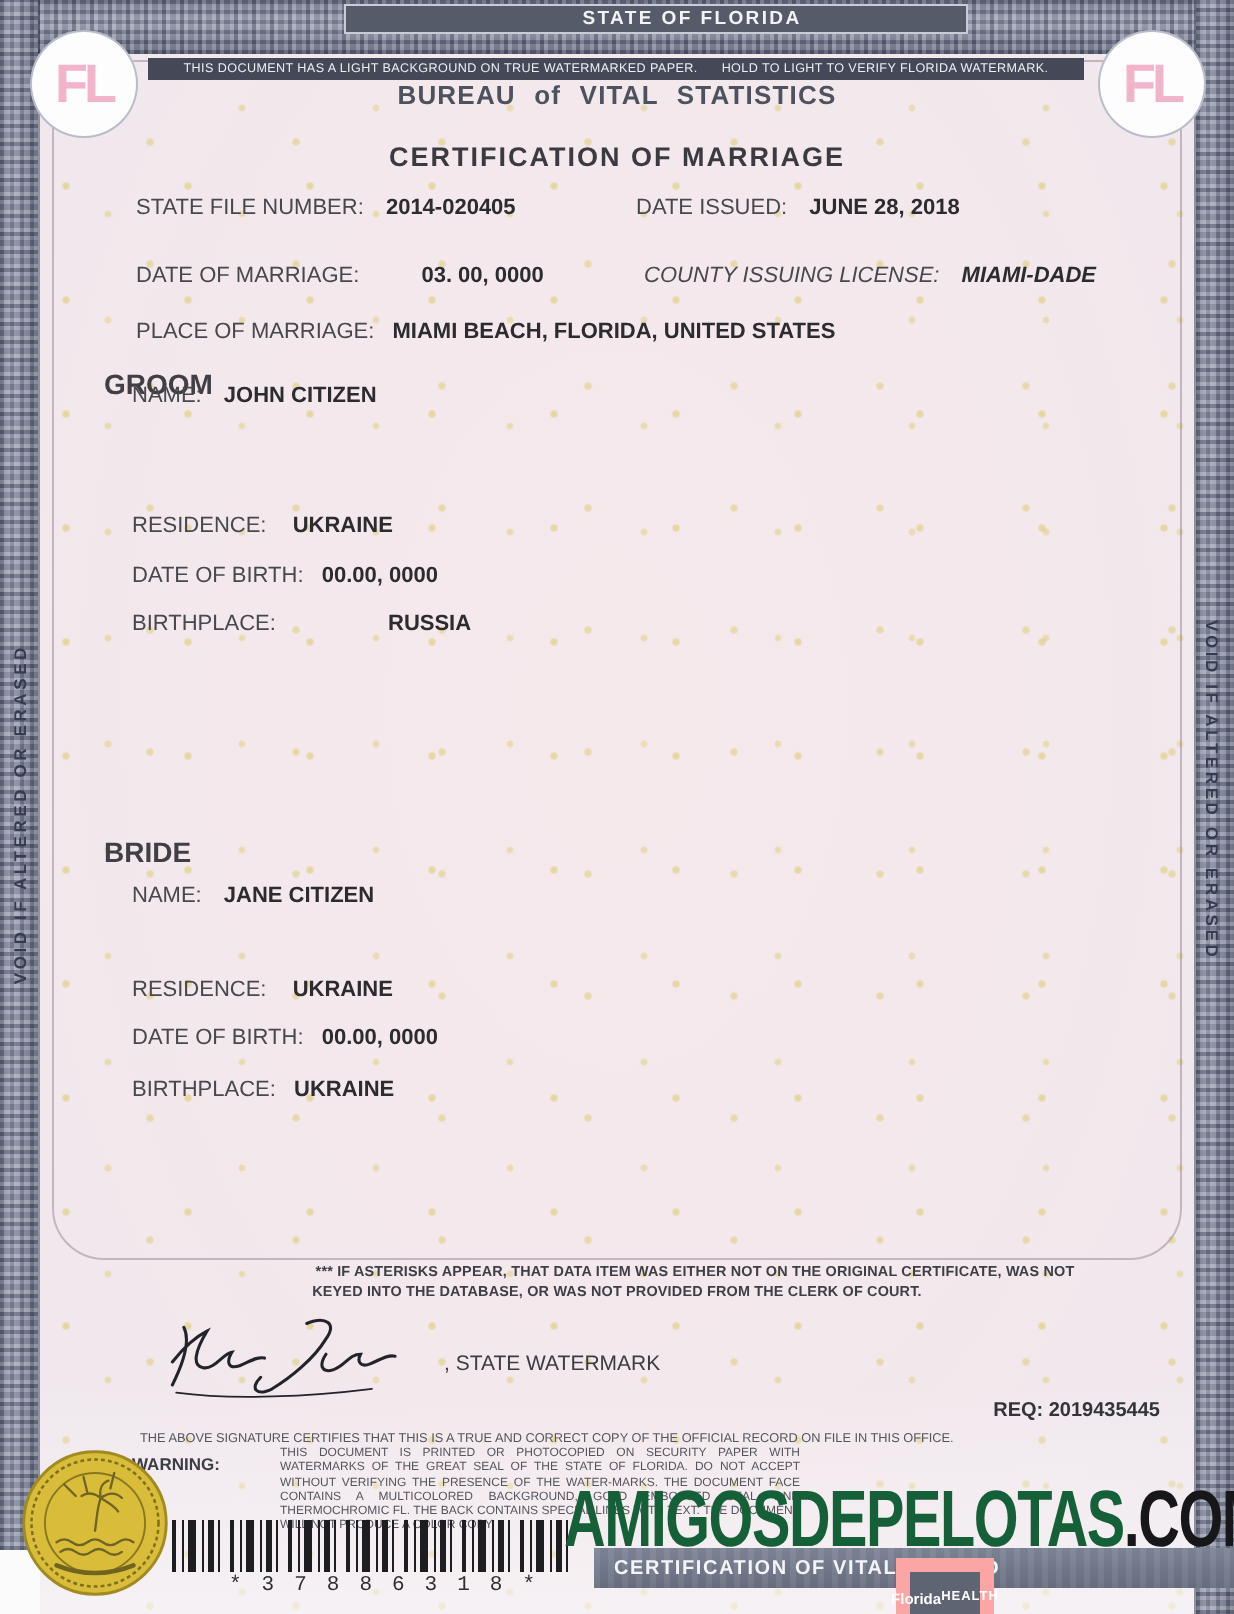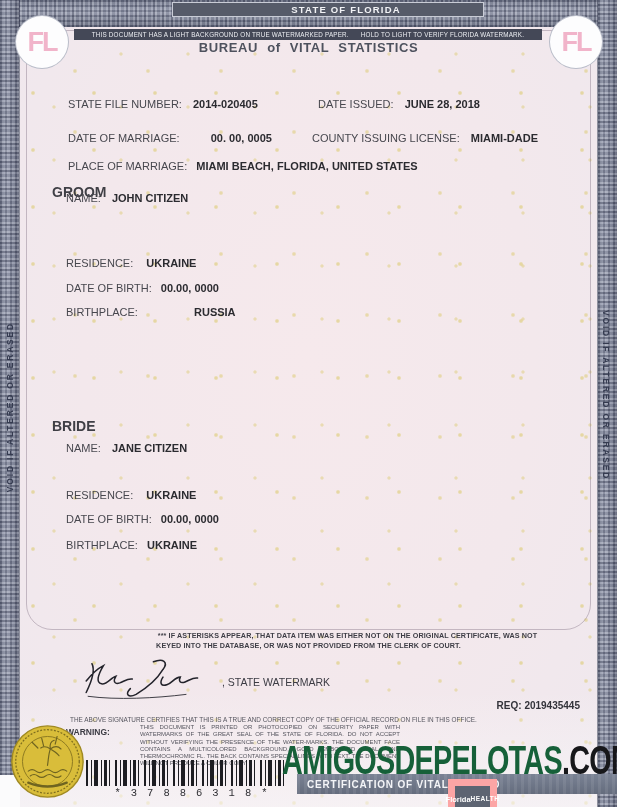--- a/index.html
+++ b/index.html
@@ -120,38 +120,39 @@
   <div class="frame"></div>
 
   <div class="banner">STATE OF FLORIDA</div>
   <div class="fl-circle fl-left">FL</div>
   <div class="fl-circle fl-right">FL</div>
   <div class="strip">
     <span>THIS DOCUMENT HAS A LIGHT BACKGROUND ON TRUE WATERMARKED PAPER.</span>
     <span>HOLD TO LIGHT TO VERIFY FLORIDA WATERMARK.</span>
   </div>
   <div class="bureau">BUREAU of VITAL STATISTICS</div>
+  <div class="title">CERTIFICATION OF MARRIAGE</div>
 
   <div class="void void-left">VOID IF ALTERED OR ERASED</div>
   <div class="void void-right">VOID IF ALTERED OR ERASED</div>
 
   <div class="row" style="left:68px;top:98px;">
     <span>STATE FILE NUMBER:</span>
     <span class="val" style="margin-left:8px;">2014-020405</span>
   </div>
   <div class="row" style="left:318px;top:98px;">
     <span>DATE ISSUED:</span>
     <span class="val" style="margin-left:8px;">JUNE 28, 2018</span>
   </div>
 
   <div class="row" style="left:68px;top:132px;">
     <span>DATE OF MARRIAGE:</span>
-    <span class="val" style="margin-left:28px;">00. 00, 0005</span>
-  </div>
-  <div class="row" style="left:312px;top:132px;">
+    <span class="val" style="margin-left:28px;">03. 00, 0000</span>
+  </div>
+  <div class="row" style="left:322px;top:132px;font-style:italic;">
     <span>COUNTY ISSUING LICENSE:</span>
     <span class="val" style="margin-left:8px;">MIAMI-DADE</span>
   </div>
 
   <div class="row" style="left:68px;top:160px;">
     <span>PLACE OF MARRIAGE:</span>
     <span class="val" style="margin-left:6px;">MIAMI BEACH, FLORIDA, UNITED STATES</span>
   </div>
 
   <div class="sec" style="left:52px;top:184px;">GROOM</div>

